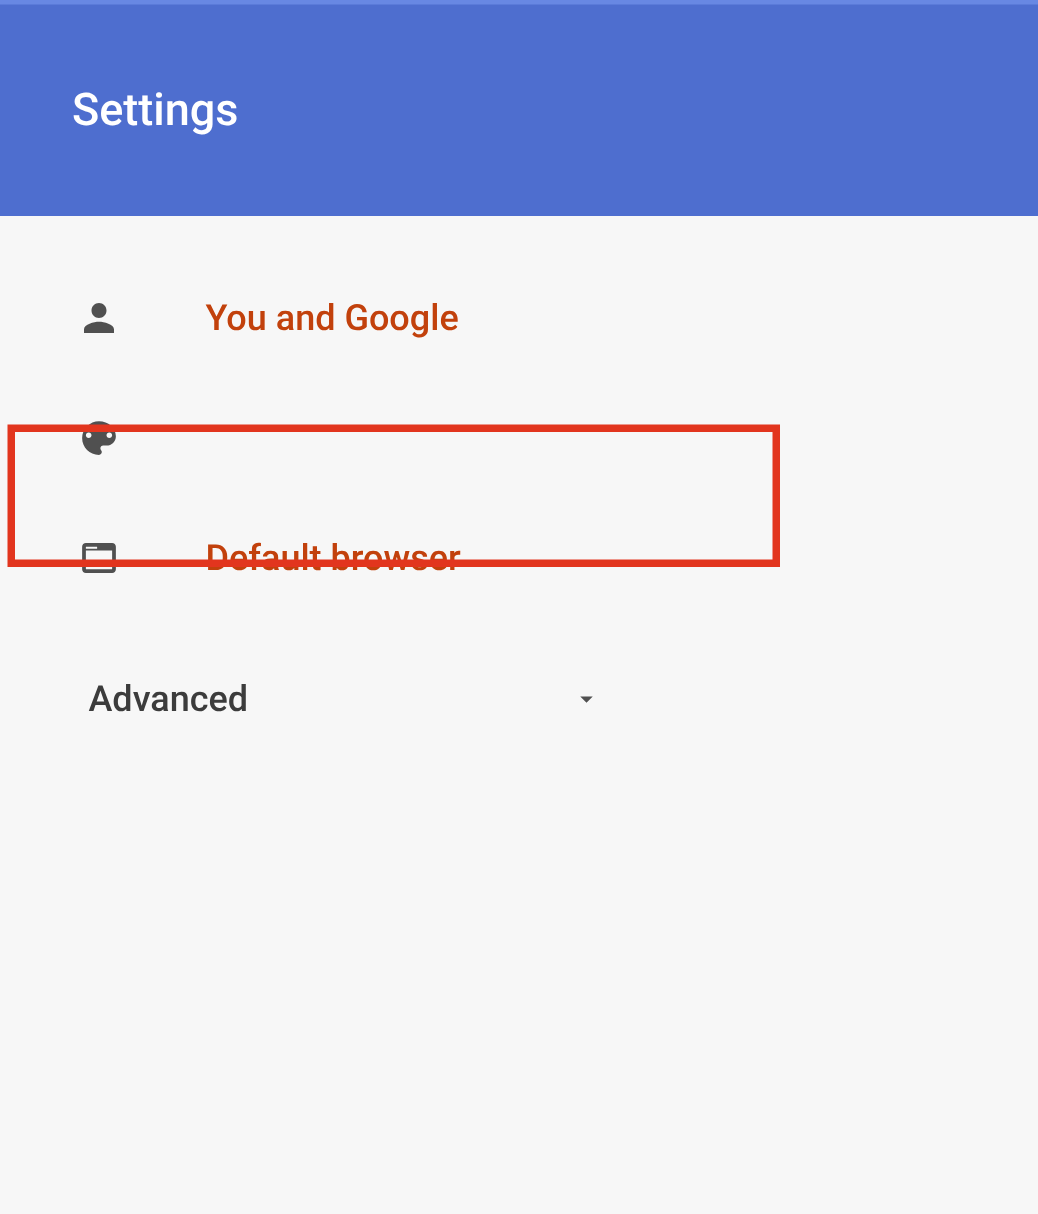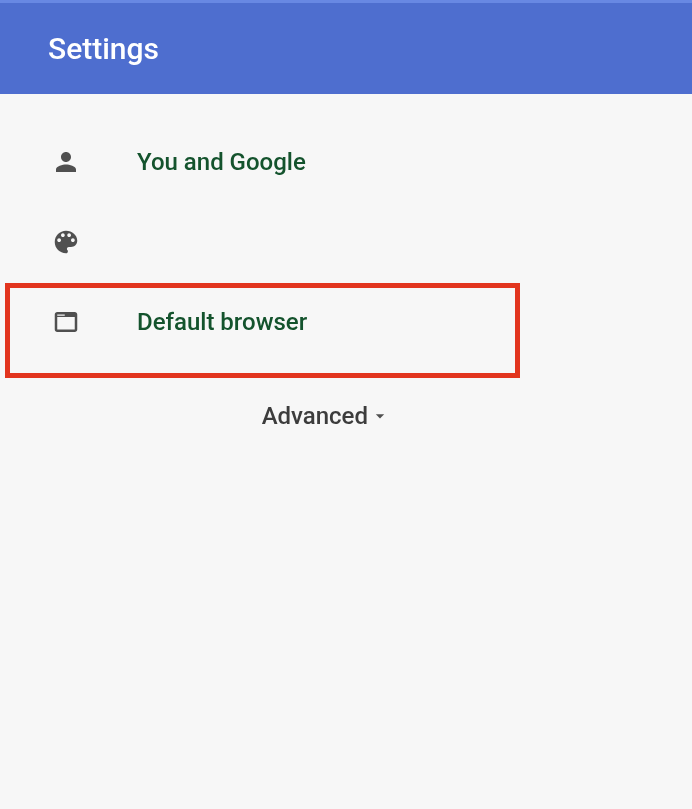--- a/index.html
+++ b/index.html
@@ -9,21 +9,21 @@
     }
     body {
       font-family: 'Roboto', 'Segoe UI', Arial, sans-serif;
       background: #f7f7f7;
       width: 692px;
       height: 809px;
       overflow: hidden;
     }
     .header {
       background: #4e6ecf;
-      height: 94px;
+      height: 144px;
       display: flex;
       align-items: center;
       padding-left: 48px;
       border-top: 3px solid #6888e3;
     }
     .header-title {
       color: #fff;
       font-size: 30px;
       font-weight: 500;
     }
@@ -42,21 +42,21 @@
       width: 32px;
       height: 32px;
       display: flex;
       align-items: center;
       justify-content: center;
       margin-right: 55px;
     }
     .sidebar-item .label {
       font-size: 24px;
       font-weight: 500;
-      color: #14532d;
+      color: #c2410c;
     }
     .sidebar-item.selected .label {
       color: #4e6ecf;
     }
     .sidebar-item.selected .icon svg {
       fill: #4e6ecf;
     }
     .icon svg {
       fill: #505050;
       width: 30px;
@@ -67,25 +67,26 @@
       left: 5px;
       top: 283px;
       width: 515px;
       height: 95px;
       border: 5px solid #e2351e;
       pointer-events: none;
     }
     .advanced-section {
       display: flex;
       align-items: center;
-      justify-content: flex-end;
+      justify-content: space-between;
       padding: 30px 48px 0 48px;
       width: 440px;
       cursor: pointer;
       margin-top: 10px;
+      margin-left: 11px;
     }
     .advanced-label {
       font-size: 24px;
       font-weight: 500;
       color: #3c3c3c;
     }
     .advanced-chevron {
       width: 24px;
       height: 24px;
       display: flex;

